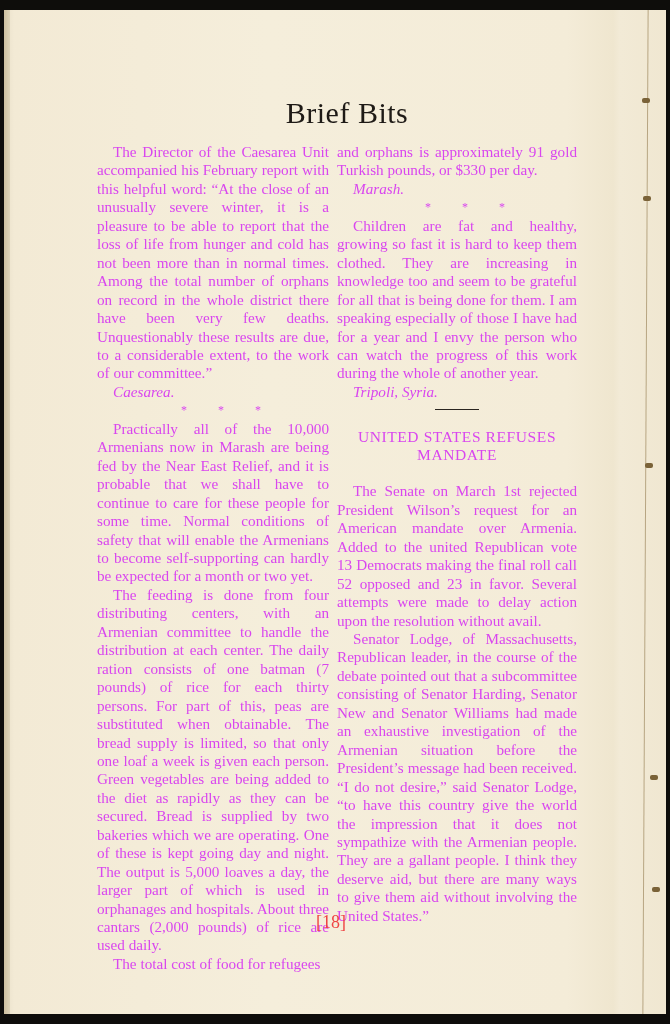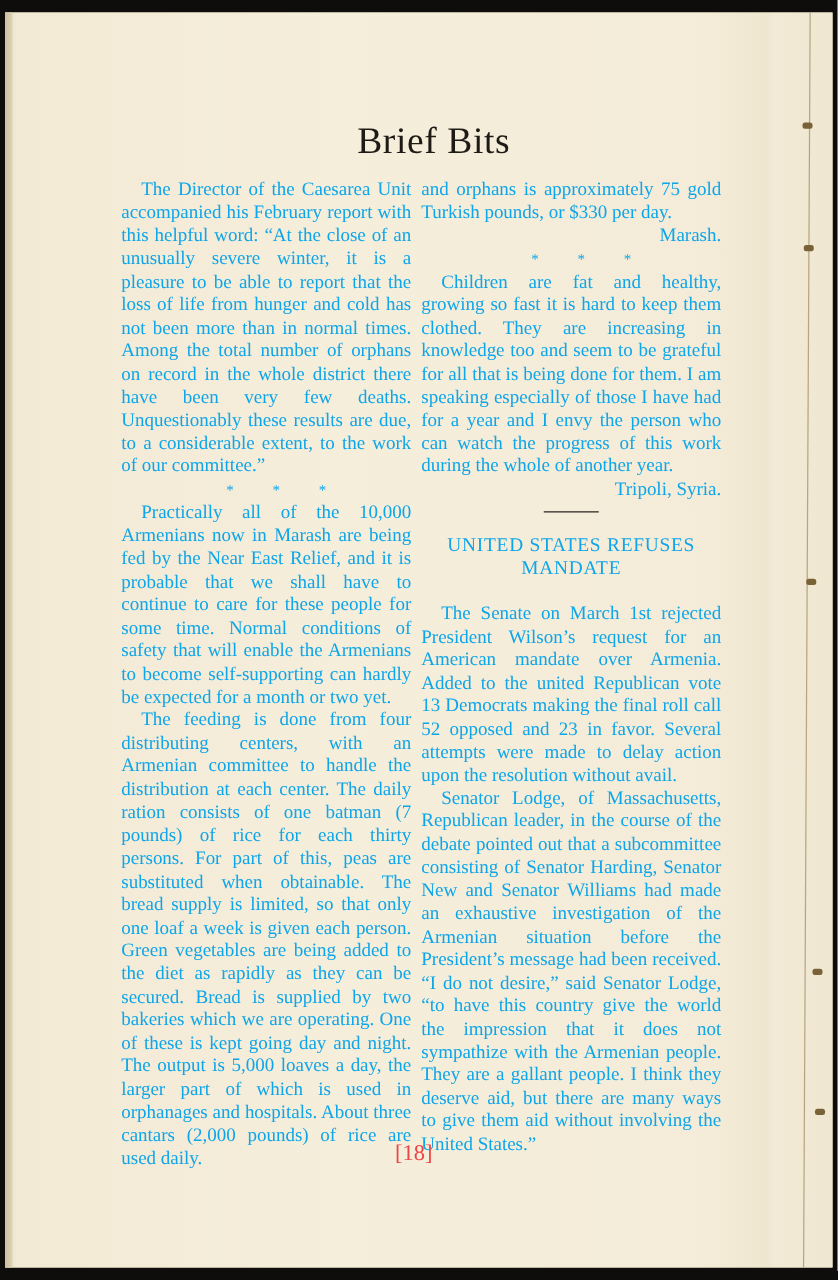--- a/index.html
+++ b/index.html
@@ -23,28 +23,28 @@
       background: #b7a582;
       transform: skewX(-0.3deg);
     }
     .staple { position: absolute; width: 8px; height: 5px; background: #7a6238; border-radius: 2px; }
     .title {
       position: absolute; left: 16px; width: 662px; top: 96px; text-align: center;
       font-size: 30px; color: #1e1a16; letter-spacing: 0.5px;
     }
     .col {
       position: absolute; top: 143px; width: 232px;
-      font-size: 15.2px; line-height: 18.45px; color: #0ea5e9;
+      font-size: 15.2px; line-height: 18.45px; color: #d946ef;
       text-align: justify;
     }
     .col-left { left: 97px; }
     .col-right { left: 337px; width: 240px; }
     .col p { margin: 0; text-indent: 16px; }
     .col p.noindent { text-indent: 0; }
-    .signoff { text-align: right; margin: 0; }
+    .signoff { text-align: left; font-style: italic; margin: 0; }
     .stars { text-align: center; font-size: 12px; letter-spacing: 14px; padding-left: 14px; margin: 0; line-height: 18.45px; }
     .rule { width: 44px; height: 1px; background: #2a2520; margin: 8px auto 4px auto; }
     .heading {
       text-align: center; font-size: 15.5px; line-height: 18px; letter-spacing: 0.6px; margin: 18px;
       text-transform: none;
     }
     .page-number {
       position: absolute; left: 0; width: 662px; top: 912px; text-align: center;
       font-size: 18px; color: #ef4444;
     }
@@ -58,27 +58,29 @@
 <div class="staple" style="left:642px; top:98px;"></div>
 <div class="staple" style="left:643px; top:196px;"></div>
 <div class="staple" style="left:645px; top:463px;"></div>
 <div class="staple" style="left:650px; top:775px;"></div>
 <div class="staple" style="left:652px; top:887px;"></div>
 
 <h1 class="title" style="margin:0;font-weight:normal;">Brief Bits</h1>
 
 <div class="col col-left">
   <p>The Director of the Caesarea Unit accompanied his February report with this helpful word: “At the close of an unusually severe winter, it is a pleasure to be able to report that the loss of life from hunger and cold has not been more than in normal times. Among the total number of orphans on record in the whole district there have been very few deaths. Unquestionably these results are due, to a considerable extent, to the work of our committee.”</p>
+  <p class="signoff">Caesarea.</p>
   <p class="stars">* * *</p>
   <p>Practically all of the 10,000 Armenians now in Marash are being fed by the Near East Relief, and it is probable that we shall have to continue to care for these people for some time. Normal conditions of safety that will enable the Armenians to become self-supporting can hardly be expected for a month or two yet.</p>
   <p>The feeding is done from four distributing centers, with an Armenian committee to handle the distribution at each center. The daily ration consists of one batman (7 pounds) of rice for each thirty persons. For part of this, peas are substituted when obtainable. The bread supply is limited, so that only one loaf a week is given each person. Green vegetables are being added to the diet as rapidly as they can be secured. Bread is supplied by two bakeries which we are operating. One of these is kept going day and night. The output is 5,000 loaves a day, the larger part of which is used in orphanages and hospitals. About three cantars (2,000 pounds) of rice are used daily.</p>
+  <p>The total cost of food for refugees</p>
 </div>
 
 <div class="col col-right">
-  <p class="noindent">and orphans is approximately 75 gold Turkish pounds, or $330 per day.</p>
+  <p class="noindent">and orphans is approximately 91 gold Turkish pounds, or $330 per day.</p>
   <p class="signoff">Marash.</p>
   <p class="stars">* * *</p>
   <p>Children are fat and healthy, growing so fast it is hard to keep them clothed. They are increasing in knowledge too and seem to be grateful for all that is being done for them. I am speaking especially of those I have had for a year and I envy the person who can watch the progress of this work during the whole of another year.</p>
   <p class="signoff" style="margin-top:0;">Tripoli, Syria.</p>
   <div class="rule"></div>
   <h2 class="heading" style="font-weight:normal;">UNITED STATES REFUSES MANDATE</h2>
   <p>The Senate on March 1st rejected President Wilson’s request for an American mandate over Armenia. Added to the united Republican vote 13 Democrats making the final roll call 52 opposed and 23 in favor. Several attempts were made to delay action upon the resolution without avail.</p>
   <p>Senator Lodge, of Massachusetts, Republican leader, in the course of the debate pointed out that a subcommittee consisting of Senator Harding, Senator New and Senator Williams had made an exhaustive investigation of the Armenian situation before the President’s message had been received. “I do not desire,” said Senator Lodge, “to have this country give the world the impression that it does not sympathize with the Armenian people. They are a gallant people. I think they deserve aid, but there are many ways to give them aid without involving the United States.”</p>
 </div>
 

